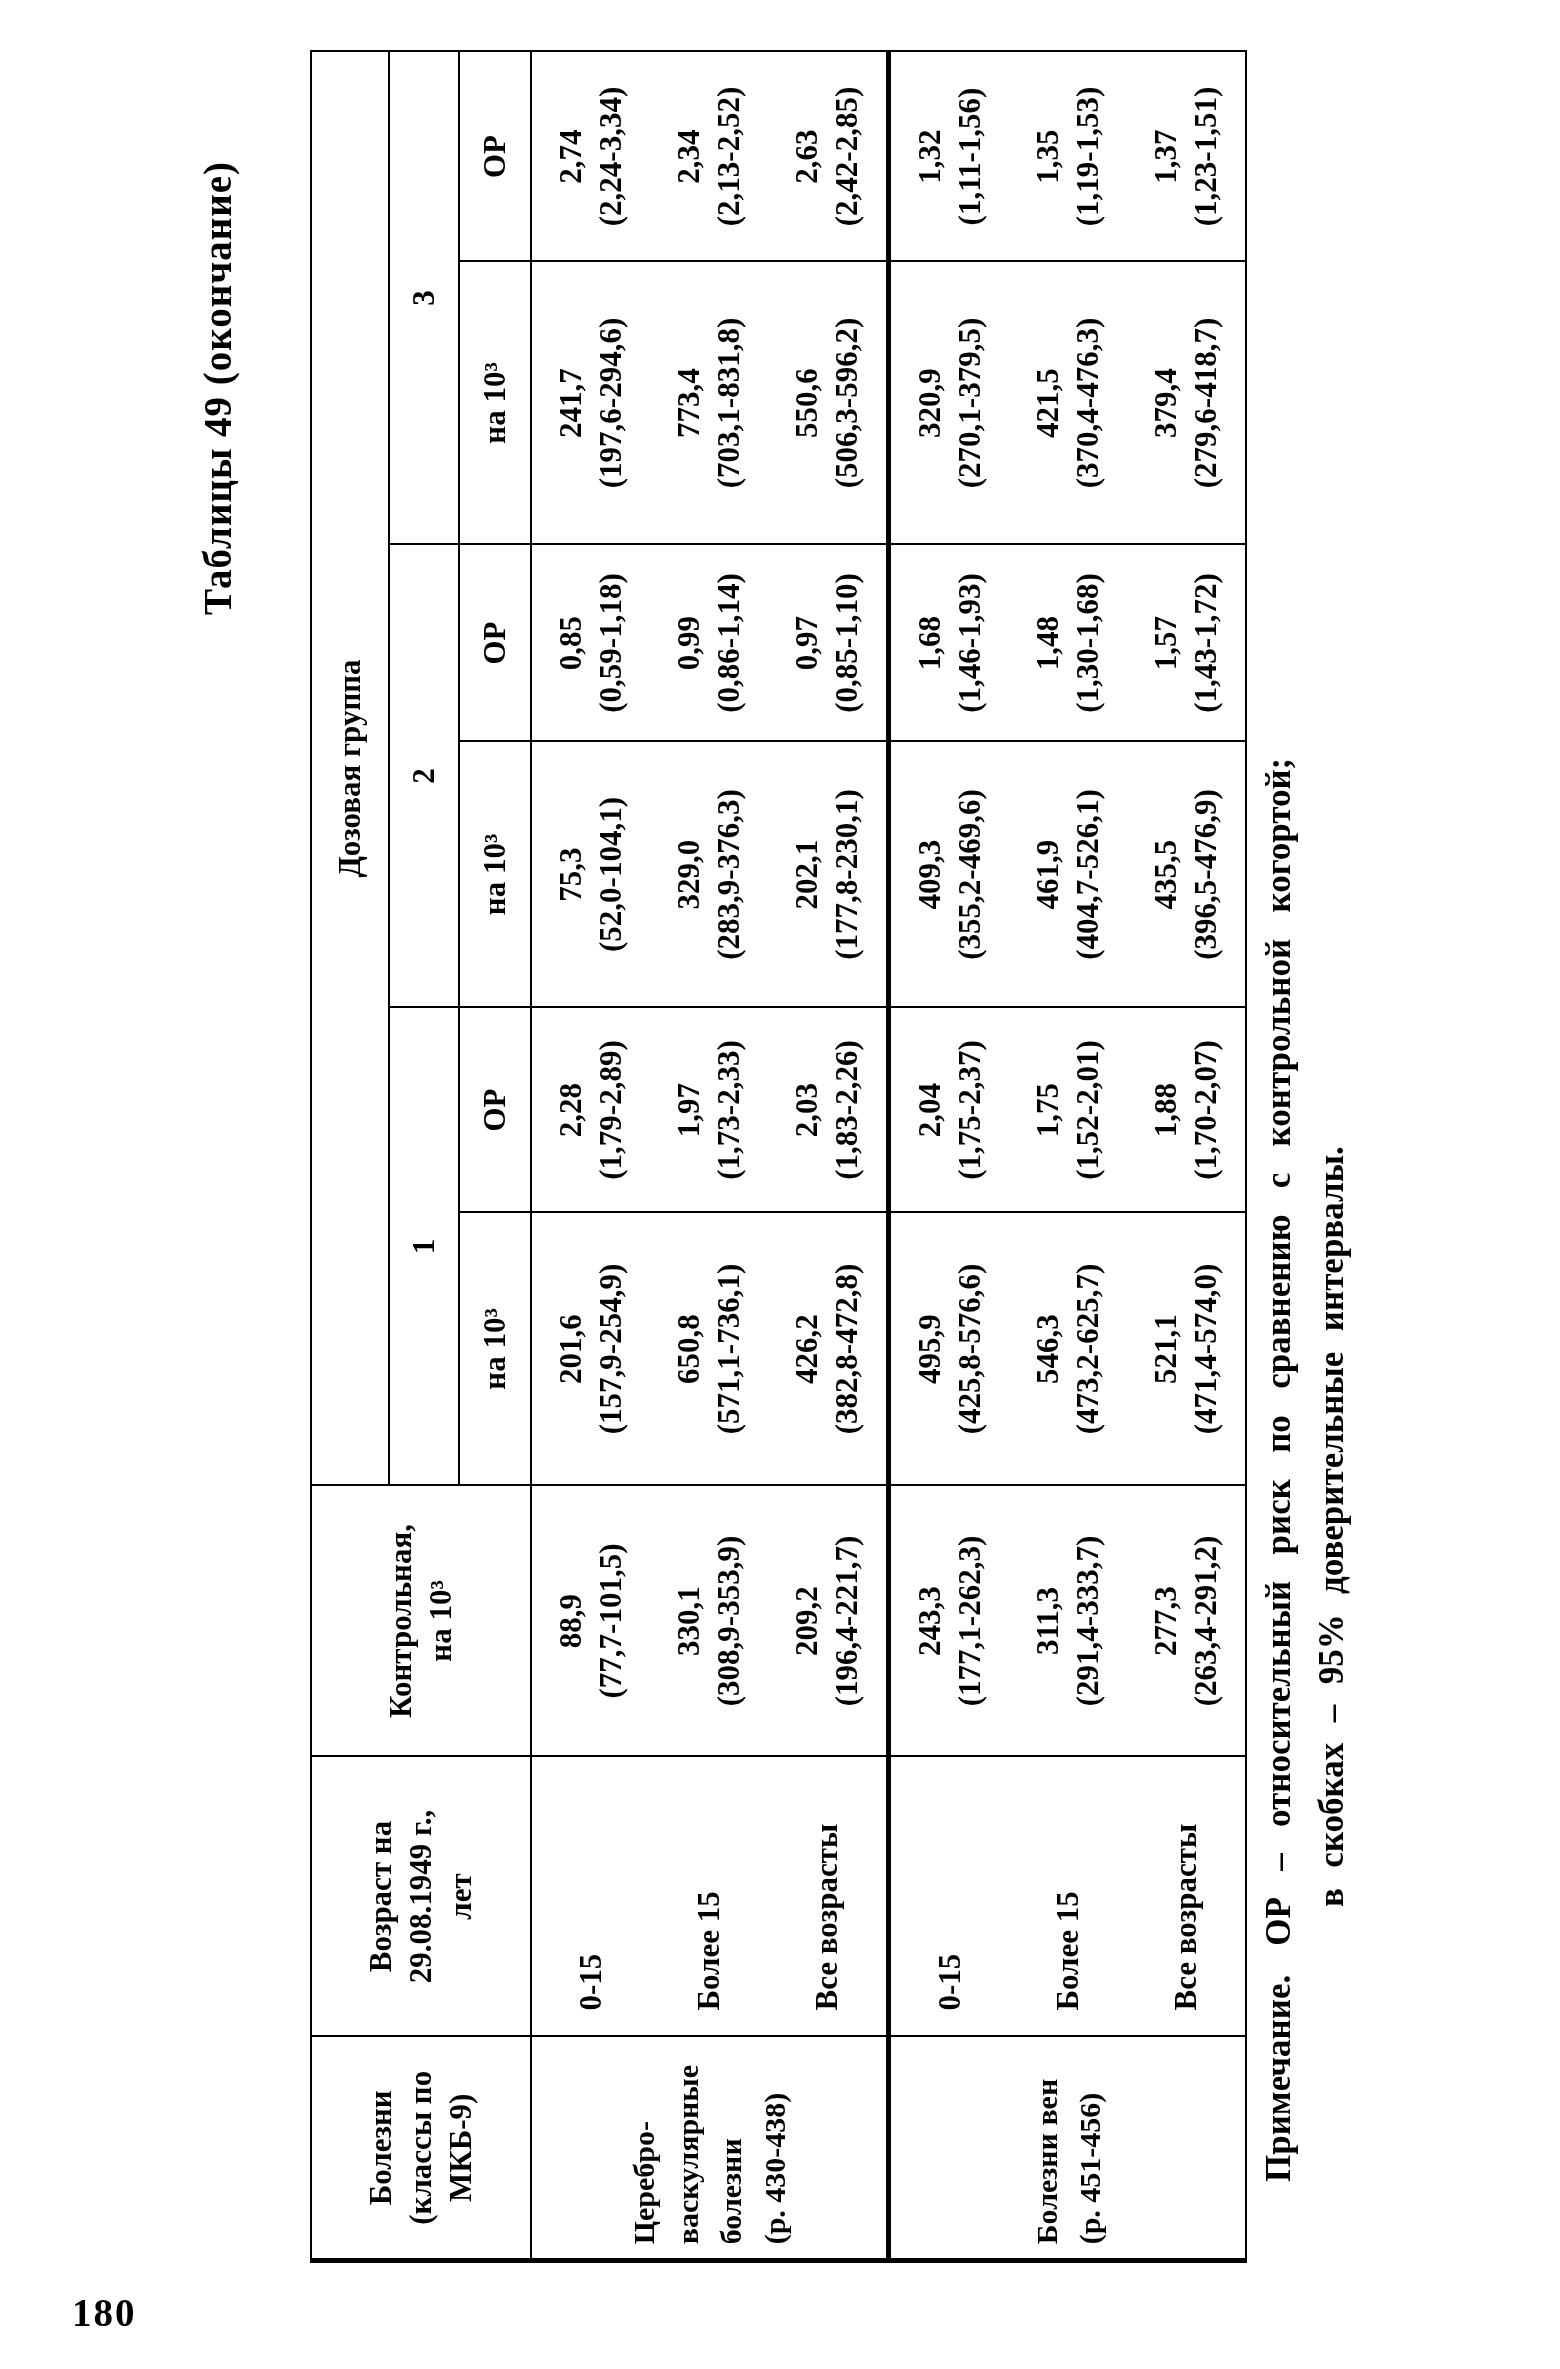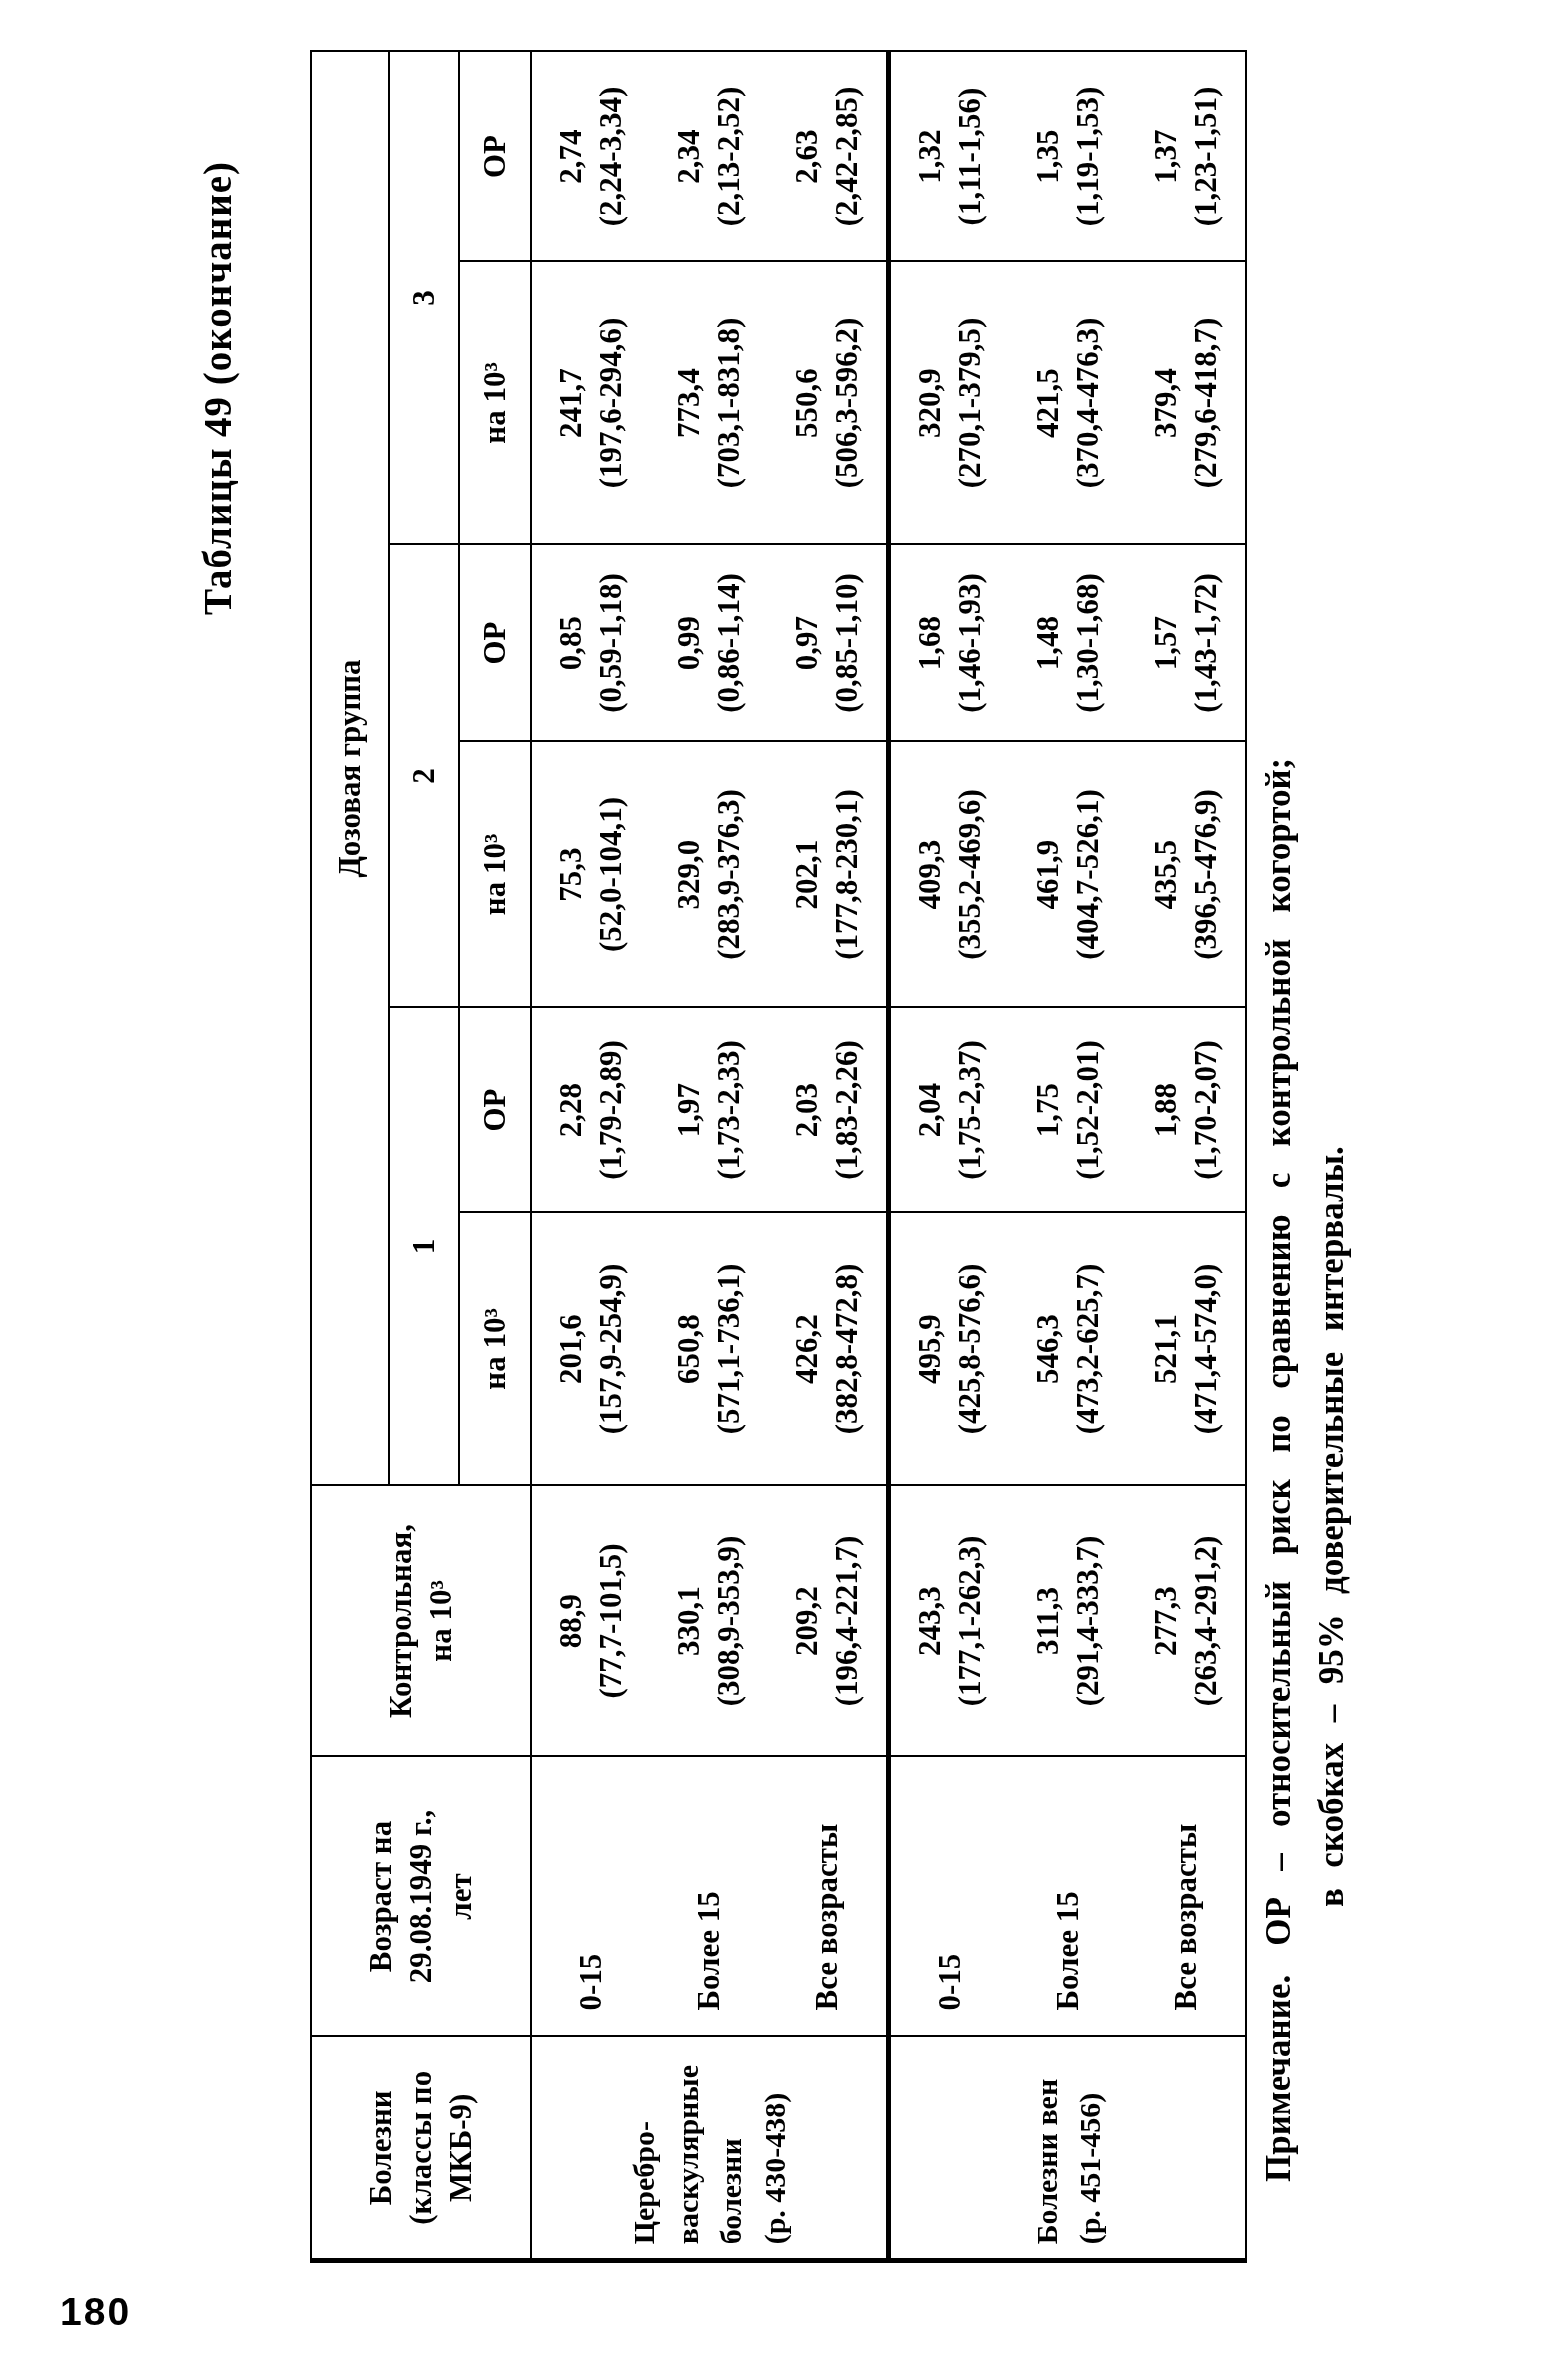--- a/index.html
+++ b/index.html
@@ -38,22 +38,22 @@
   td.agecell{text-align:left;padding-left:25px;}
   td.discell{text-align:left;padding-left:13.7px;font-size:30px;line-height:1.45;}
   .note{
     position:absolute;left:188px;top:1252px;width:1716px;
     font-size:35px;font-weight:bold;line-height:53px;
   }
   .note .lbl{margin-right:29px;}
   .note .l1{word-spacing:17.6px;}
   .note .l2{margin-left:275px;word-spacing:11.7px;}
   .pageno{
-    position:absolute;left:60px;top:2290px;
-    font-family:Liberation Sans, sans-serif;
+    position:absolute;left:72px;top:2290px;
+    font-family:Liberation Serif, serif;
     font-size:39px;font-weight:bold;letter-spacing:2px;
   }
 </style>
 </head>
 <body>
 
 <div class="page">
   <div class="landscape">
 
     <div class="doc-title">Таблицы 49 (окончание)</div>

